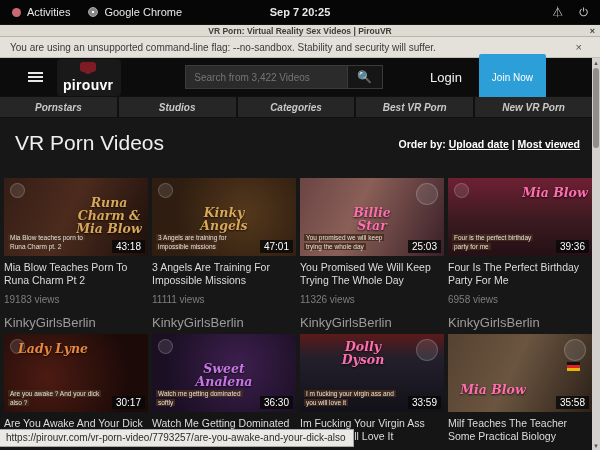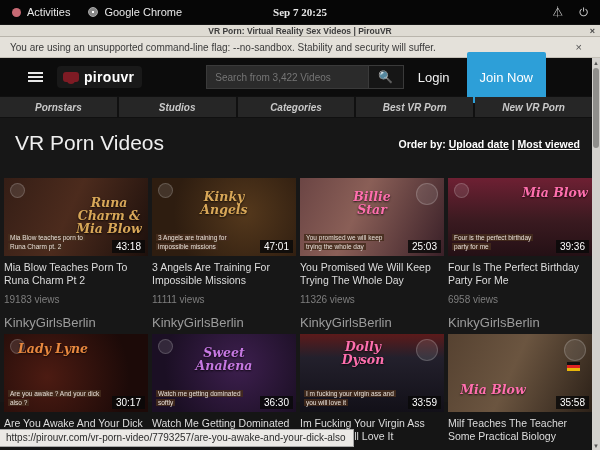--- a/index.html
+++ b/index.html
@@ -10,21 +10,21 @@
   
   .sysbar { position:absolute; top:0; left:0; width:600px; height:24px;
             background:#060606; color:#e8e8e8; display:flex; align-items:center;
             font-size:11px; }
   .sysbar .left { display:flex; align-items:center; gap:18px; padding-left:12px; }
   .sys-item { display:flex; align-items:center; gap:6px; }
   .dot-icon { width:9px; height:9px; border-radius:50%; background:#c76a74; display:inline-block; }
   .chrome-icon { width:10px; height:10px; border-radius:50%;
                  background:radial-gradient(circle at 50% 50%, #fff 0 25%, #888 26% 100%);
                  border:1px solid #aaa; display:inline-block; }
-  .sysbar .clock { position:absolute; left:0; right:0; text-align:center; font-weight:bold; font-size:11px;font-family:Liberation Serif, serif; }
+  .sysbar .clock { position:absolute; left:0; right:0; text-align:center; font-weight:bold; font-size:11px; }
   .sysbar .right { margin-left:auto; display:flex; align-items:center; gap:16px; padding-right:12px; }
   .net-icon, .power-icon { font-size:11px; color:#ddd; }
 
   
   .titlebar { position:absolute; top:25px; left:0; width:600px; height:12px;
               background:#dedbd3; border-bottom:1px solid #b9b5ac;
               display:flex; align-items:center; justify-content:center;
               font-size:8.5px; font-weight:bold; color:#3c3c3c; }
   .titlebar .win-close { position:absolute; right:5px; top:1px; font-size:9px; color:#444; cursor:default; }
 
@@ -34,34 +34,34 @@
              display:flex; align-items:center; font-size:10px; color:#3a3a3a; padding:0 10px; }
   .infobar .bar-close { margin-left:auto; margin-right:8px; font-size:11px; color:#555; }
 
   
   .site { position:absolute; top:58px; left:0; width:592px; height:392px; background:#151515; }
   .siteheader { height:38px; background:#0c0c0c; display:flex; align-items:center;
                 padding:0 46px 0 28px; }
   .hamburger { width:15px; display:flex; flex-direction:column; gap:2px; margin-right:14px; }
   .hamburger i { display:block; height:2px; background:#e8e8e8; }
   .logo { display:flex; align-items:center; gap:5px; background:#191919; border-radius:4px;
-          padding:3px 8px 3px 6px; }
+          padding:3px 8px 3px 6px;flex-direction:column; }
   .goggles { width:16px; height:10px; background:#7e1b24; border-radius:3px; position:relative; }
   .goggles::after { content:""; position:absolute; left:4px; right:4px; bottom:-2px; height:4px;
                     background:#7e1b24; border-radius:0 0 4px 4px; }
   .logo-text { color:#fff; font-weight:bold; font-size:14px; letter-spacing:.3px; }
   .searchwrap { display:flex; margin-left:64px; }
   .search-input { width:163px; height:24px; background:#2b2b2b; border:1px solid #3a3a3a;
                   color:#9a9a9a; font-size:10px; padding:0 8px; outline:none;
                   font-family:"Liberation Sans", sans-serif; }
   .search-btn { width:35px; height:24px; background:#161616; border:1px solid #3a3a3a; border-left:none;
                 color:#fff; font-size:12px; display:flex; align-items:center; justify-content:center; }
   .hdr-right { margin-left:auto; display:flex; align-items:center; gap:17px; }
   .login { color:#f2f2f2; font-size:13px; }
-  .join-btn { background:#2d9fd8; color:#fff; font-size:13px; padding:18px 13px; border-radius:2px; }
+  .join-btn { background:#2d9fd8; color:#fff; font-size:10px; padding:18px 13px; border-radius:2px; }
 
   
   .mainnav { height:22px; background:#101010; display:flex; gap:2px; padding:1px 0; }
   .mainnav .navitem { flex:1; background:#262626; color:#c9c9c9; font-size:10px; font-weight:bold;
                       display:flex; align-items:center; justify-content:center;font-style:italic; }
 
   
   .page { position:relative; height:284px; background:#171717; }
   .page-title { font-size:21px; color:#efefef; padding:13px 0 0 15px; font-weight:normal; }
   .orderby { position:absolute; top:20px; right:12px; font-size:10.5px; color:#fff; font-weight:bold; }
@@ -75,21 +75,21 @@
   .t3 { background:linear-gradient(115deg,#6b4544 0,#8a5f57 40%,#3a2028 100%); }
   .t4 { background:linear-gradient(180deg,#6e2033 0,#3a1a20 55%,#241015 100%); }
   .t5 { background:radial-gradient(circle at 30% 55%,#4c1b12 0,#1c0a08 75%);padding-left:44px; }
   .t6 { background:radial-gradient(circle at 60% 40%,#3d1f4e 0,#1b0f24 75%); }
   .t7 { background:linear-gradient(180deg,#5c1a1a 0,#23202c 30%,#121018 100%); }
   .t8 { background:linear-gradient(115deg,#564231 0,#6b5540 45%,#2c2118 100%); }
   .overlay-name { position:absolute; font-family:"DejaVu Serif", serif; font-style:italic;
                   font-weight:bold; font-size:12.5px; line-height:1.05; text-align:center;
                   text-shadow:0 1px 2px rgba(0,0,0,.8); width:70px; }
   .pos-r  { right:4px;  top:18px; }
-  .pos-c  { left:37px;  top:12px; }
+  .pos-c  { left:37px;  top:28px; }
   .pos-tr { right:2px;  top:8px; }
   .pos-tl { left:14px;  top:8px; }
   .pos-tc { left:28px;  top:6px; }
   .pos-bl { left:10px;  bottom:16px; }
   .studio-logo { position:absolute; top:5px; left:6px; width:15px; height:15px; border-radius:50%;
                  background:rgba(200,200,200,.14); border:1px solid rgba(255,255,255,.18); }
   .logo-tr { left:auto; right:6px; width:22px; height:22px; }
   .duration { position:absolute; right:3px; bottom:3px; background:rgba(8,8,8,.82); color:#fff;
               font-size:10px; padding:1px 4px; }
   .caption { position:absolute; left:4px; bottom:4px; width:92px; font-size:6.5px; line-height:1.5;

